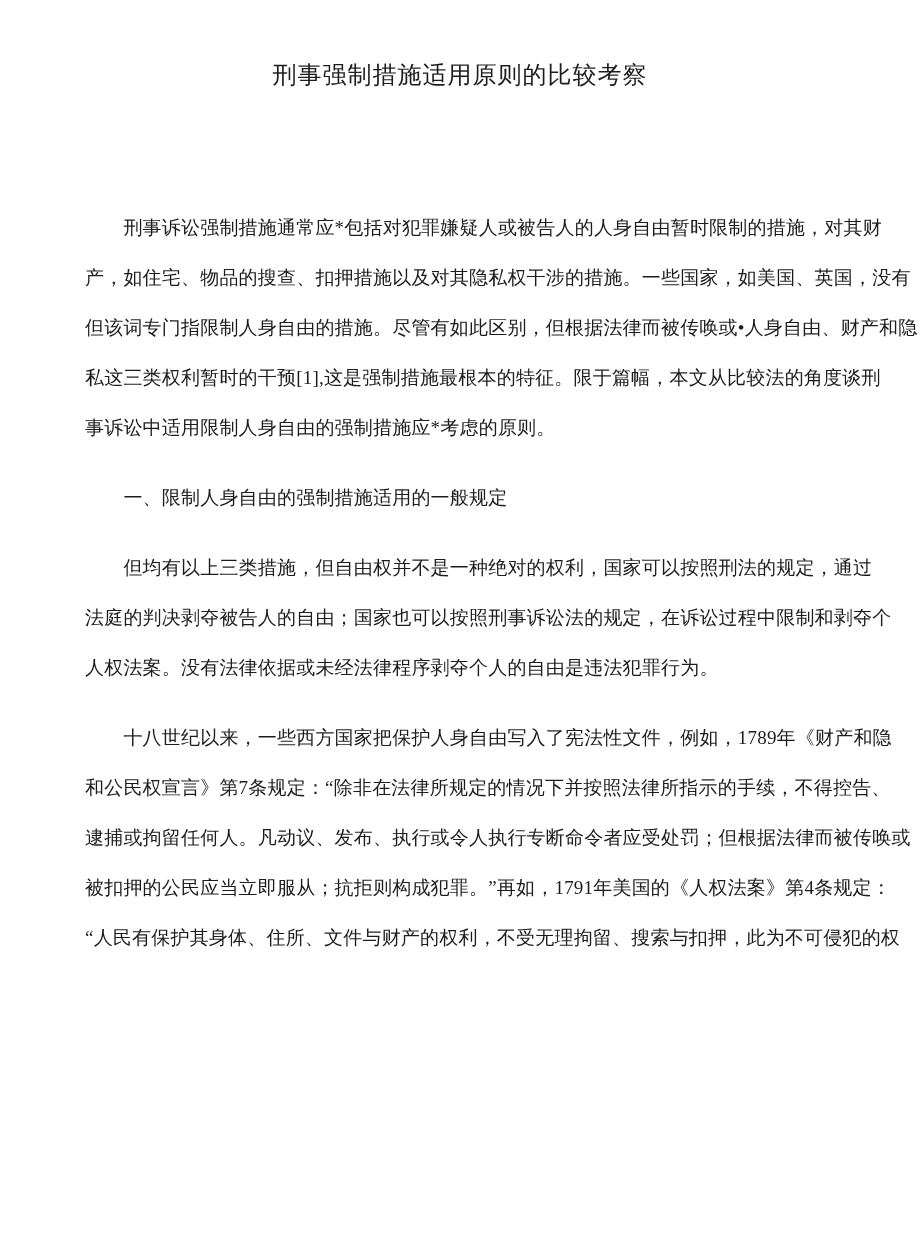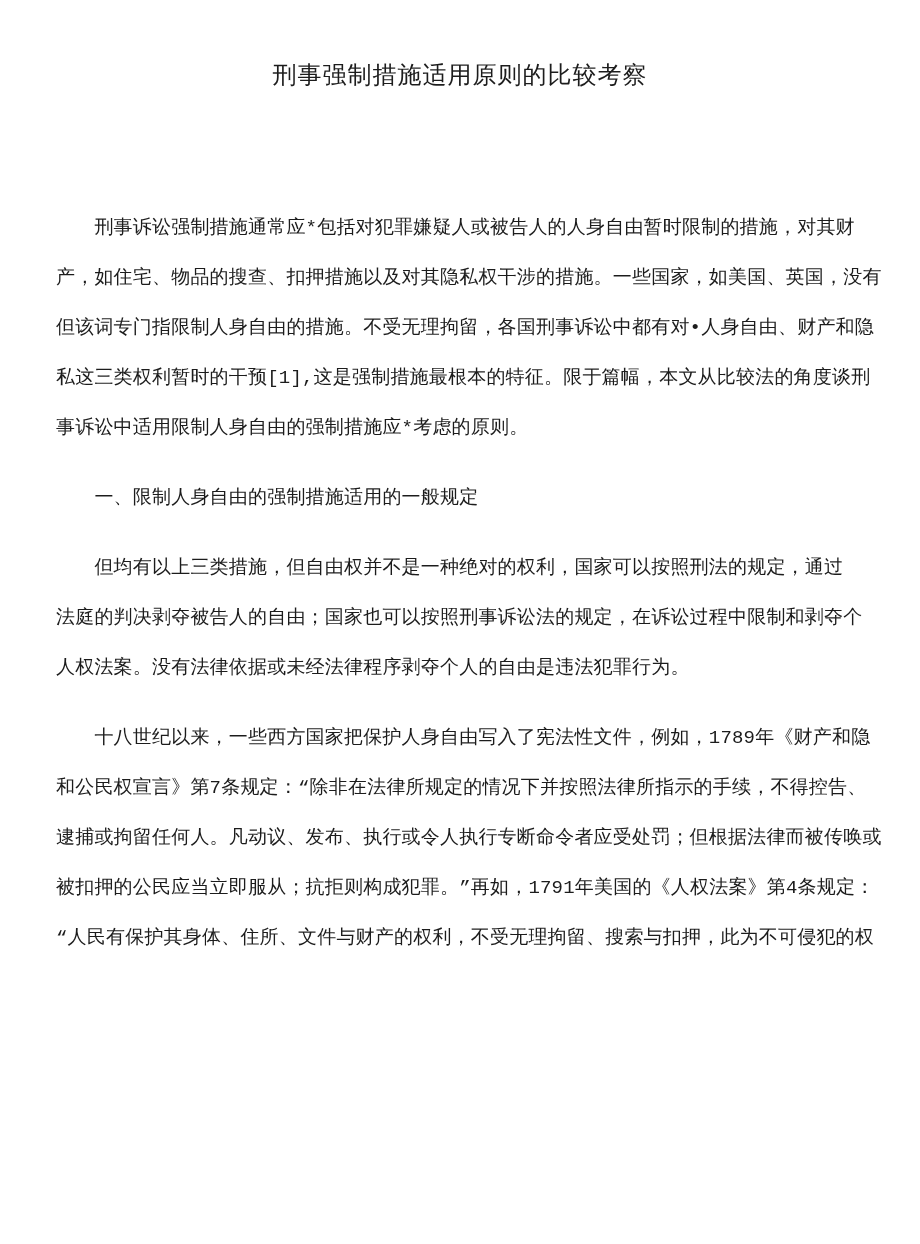--- a/index.html
+++ b/index.html
@@ -21,23 +21,22 @@
     padding-top: 60px;
     text-align: center;
     font-size: 24px;
     line-height: 30px;
     font-weight: 400;
     letter-spacing: 1px;
     color: #1c1c1c;
   }
   .doc-body {
     margin-top: 113px;
-    padding-left: 56px;
+    padding-left: 85px;
     padding-right: 52px;
-    font-family: Liberation Mono, monospace;
   }
   .paragraph {
     margin: 0 0 0 0;
   }
   .paragraph + .paragraph {
     margin-top: 20px;
   }
   .text-line {
     font-size: 19px;
     line-height: 50px;
@@ -52,21 +51,21 @@
 </style>
 </head>
 <body>
 
 <div class="page">
   <h1 class="doc-title">刑事强制措施适用原则的比较考察</h1>
   <div class="doc-body">
       <div class="paragraph">
         <div class="text-line">　　刑事诉讼强制措施通常应*包括对犯罪嫌疑人或被告人的人身自由暂时限制的措施，对其财</div>
         <div class="text-line">产，如住宅、物品的搜查、扣押措施以及对其隐私权干涉的措施。一些国家，如美国、英国，没有</div>
-        <div class="text-line">但该词专门指限制人身自由的措施。不受无理拘留，各国刑事诉讼中都有对•人身自由、财产和隐</div>
+        <div class="text-line">但该词专门指限制人身自由的措施。尽管有如此区别，但根据法律而被传唤或•人身自由、财产和隐</div>
         <div class="text-line">私这三类权利暂时的干预[1],这是强制措施最根本的特征。限于篇幅，本文从比较法的角度谈刑</div>
         <div class="text-line">事诉讼中适用限制人身自由的强制措施应*考虑的原则。</div>
       </div>
       <div class="paragraph heading">
         <div class="text-line">　　一、限制人身自由的强制措施适用的一般规定</div>
       </div>
       <div class="paragraph">
         <div class="text-line">　　但均有以上三类措施，但自由权并不是一种绝对的权利，国家可以按照刑法的规定，通过</div>
         <div class="text-line">法庭的判决剥夺被告人的自由；国家也可以按照刑事诉讼法的规定，在诉讼过程中限制和剥夺个</div>
         <div class="text-line">人权法案。没有法律依据或未经法律程序剥夺个人的自由是违法犯罪行为。</div>

